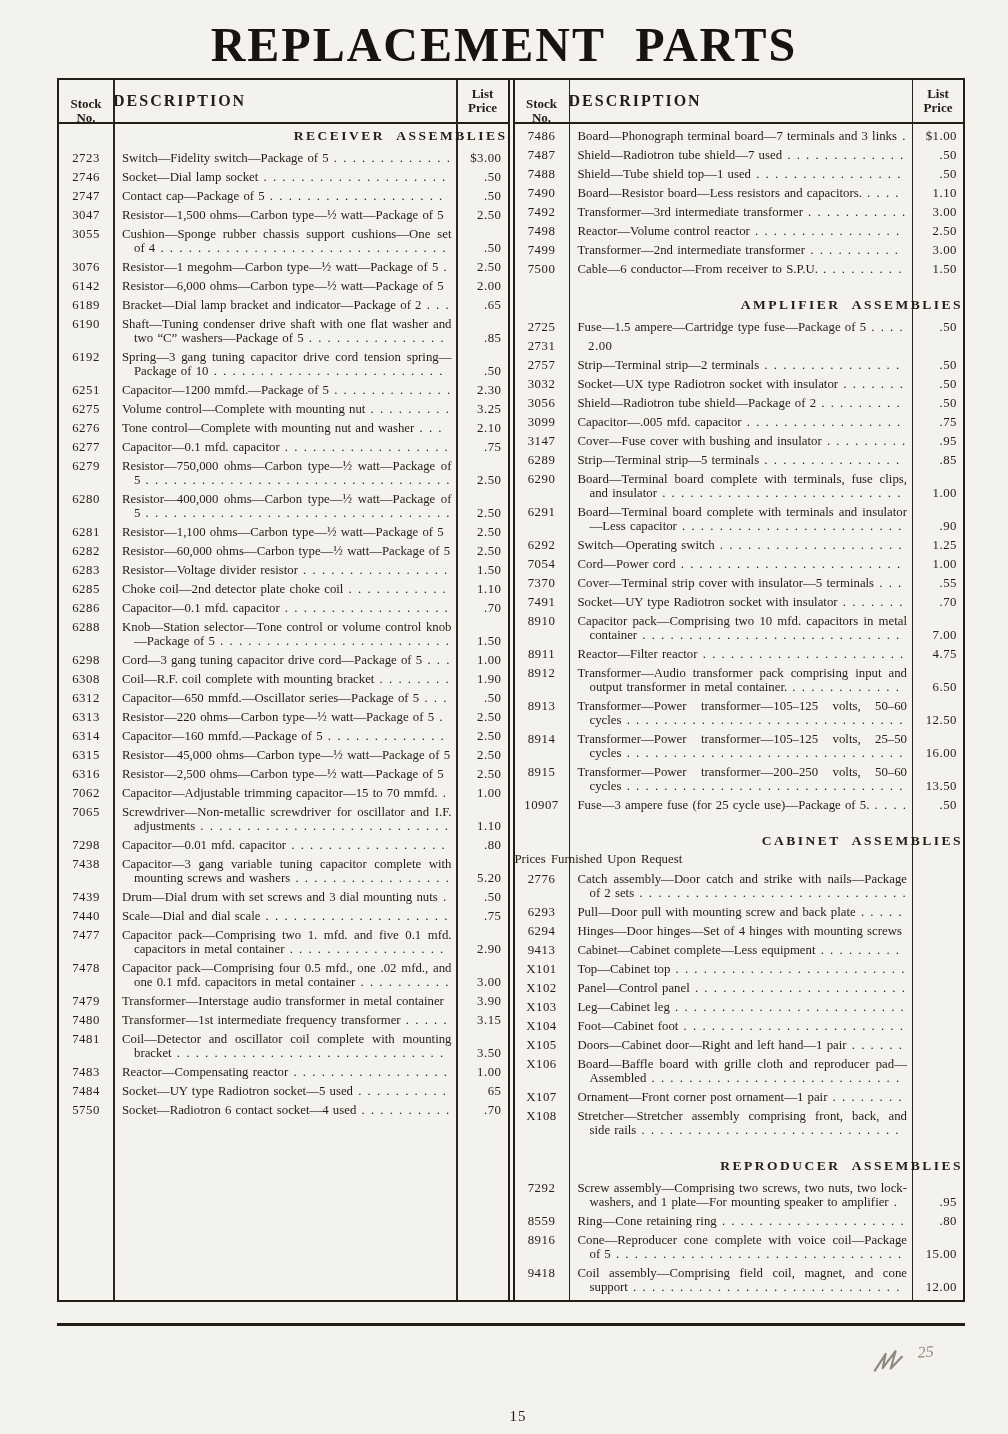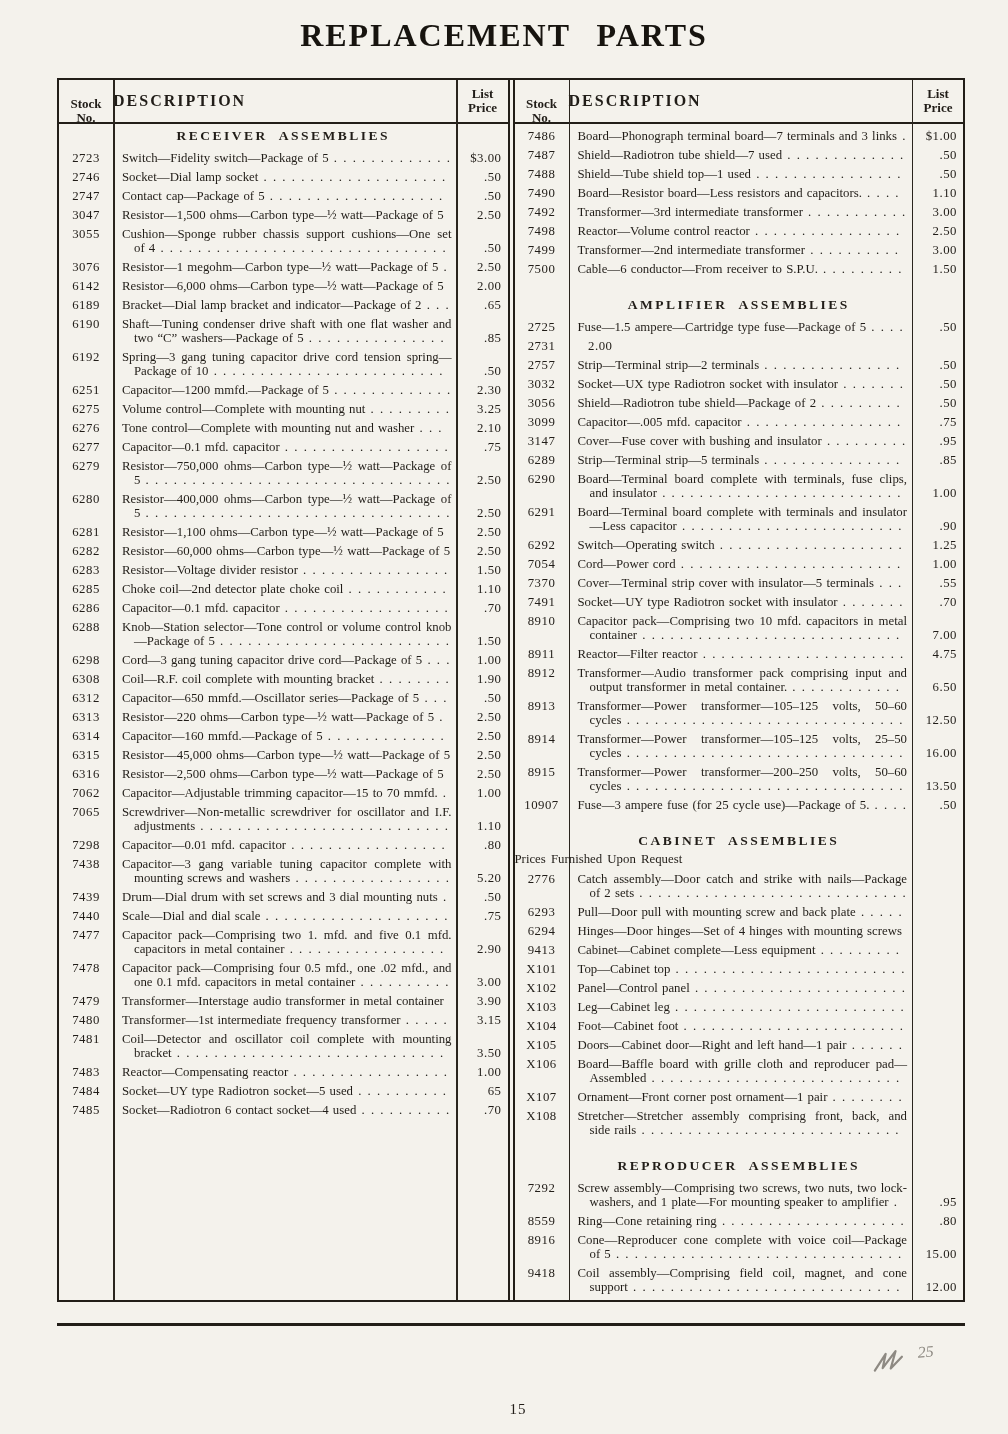--- a/index.html
+++ b/index.html
@@ -8,21 +8,21 @@
     width:1008px;height:1434px;
     background:#f4f2ec;
     font-family:"Liberation Serif","DejaVu Serif",serif;
     color:#211d18;
     overflow:hidden;
     margin:0 auto;
   }
   .title{
     margin:0;padding-top:17px;
     text-align:center;
-    font-size:32px;font-weight:bold;
+    font-size:48px;font-weight:bold;
     letter-spacing:2px;word-spacing:16px;
     color:#17140f;
   }
   .table{
     position:absolute;left:57px;top:78px;width:908px;
     border:2.5px solid #221e18;
     display:flex;align-items:stretch;
     box-sizing:border-box;
     background:#f4f2ec;
   }
@@ -38,21 +38,21 @@
     display:flex;align-items:center;height:42px;
     border-bottom:2.5px solid #221e18;
     font-weight:bold;
   }
   .ch-stock{width:54px;flex:0 0 54px;text-align:center;font-size:13px;line-height:14px;padding:0 7px;box-sizing:border-box;margin-top:20px;}
   .ch-desc{flex:1;font-size:16px;letter-spacing:2px;}
   .ch-price{width:50px;flex:0 0 50px;text-align:center;font-size:13px;line-height:14px;padding:0 9px;box-sizing:border-box;}
   .rows{position:relative;z-index:1;padding-bottom:6px;}
   .section.gap{margin-top:17px;}
   .section-title{
-    text-align:center;font-weight:bold;font-size:13.5px;
+    text-align:right;font-weight:bold;font-size:13.5px;
     letter-spacing:2.5px;word-spacing:6px;
     padding:4px 0 2px 0;line-height:16px;
   }
   .section-subtitle{
     text-align:left;font-size:12.8px;line-height:16px;word-spacing:2px;
   }
   .row{display:flex;padding-top:5px;font-size:12.8px;line-height:14px;}
   .cell-stock{
     width:54px;flex:0 0 54px;text-align:center;
     align-self:flex-start;letter-spacing:0.5px;
@@ -66,21 +66,21 @@
   .leader{letter-spacing:1px;}
   .cell-price{
     width:50px;flex:0 0 50px;text-align:right;
     align-self:flex-end;padding-right:6px;box-sizing:border-box;
     letter-spacing:0.5px;
   }
   .bottom-rule{
     position:absolute;left:57px;width:908px;height:3px;background:#221e18;
   }
   .page-number{
-    position:absolute;left:0;right:0;bottom:16px;
+    position:absolute;left:0;right:0;bottom:9px;
     text-align:center;font-size:15px;letter-spacing:1px;padding-left:28px;
   }
   .hand-note{
     position:absolute;left:872px;top:1337px;width:110px;height:40px;
     color:#8e8a83;transform:rotate(-4deg);
     font-style:italic;font-size:16px;
   }
   .hand-note svg{position:absolute;left:0;top:8px;}
   .hand-note span{position:absolute;left:46px;top:6px;}
 </style>
@@ -392,21 +392,21 @@
               <div class="cell-price">1.00</div>
             </div>
             <div class="row">
               <div class="cell-stock">7484</div>
               <div class="cell-desc">
                 <span class="desc-inner"><span>Socket—UY type Radiotron socket—5 used</span><span class="leader"> . . . . . . . . . .</span></span>
               </div>
               <div class="cell-price">65</div>
             </div>
             <div class="row">
-              <div class="cell-stock">7485</div>
+              <div class="cell-stock">5750</div>
               <div class="cell-desc">
                 <span class="desc-inner"><span>Socket—Radiotron 6 contact socket—4 used</span><span class="leader"> . . . . . . . . . .</span></span>
               </div>
               <div class="cell-price">.70</div>
             </div>
           </div>
         </div>
     </div>
 
     <div class="mid"></div>

